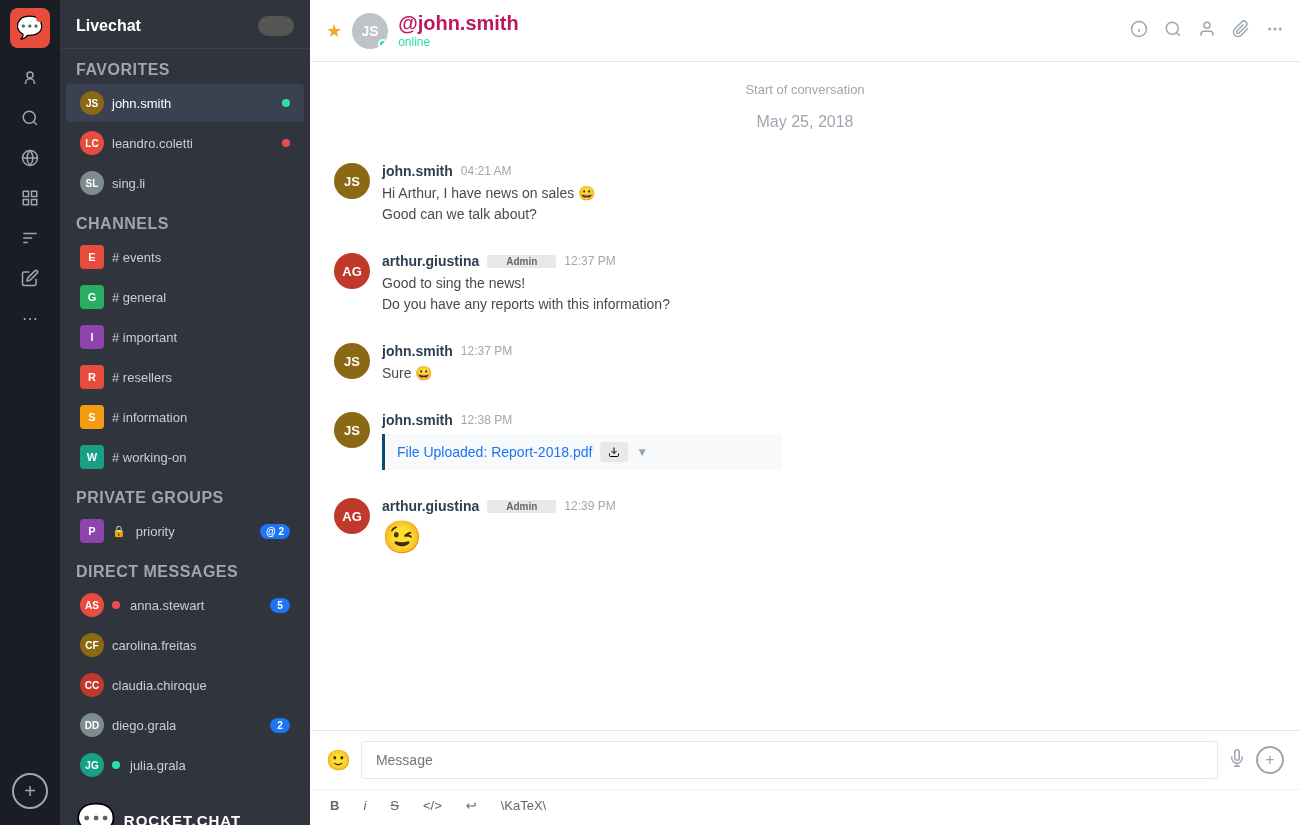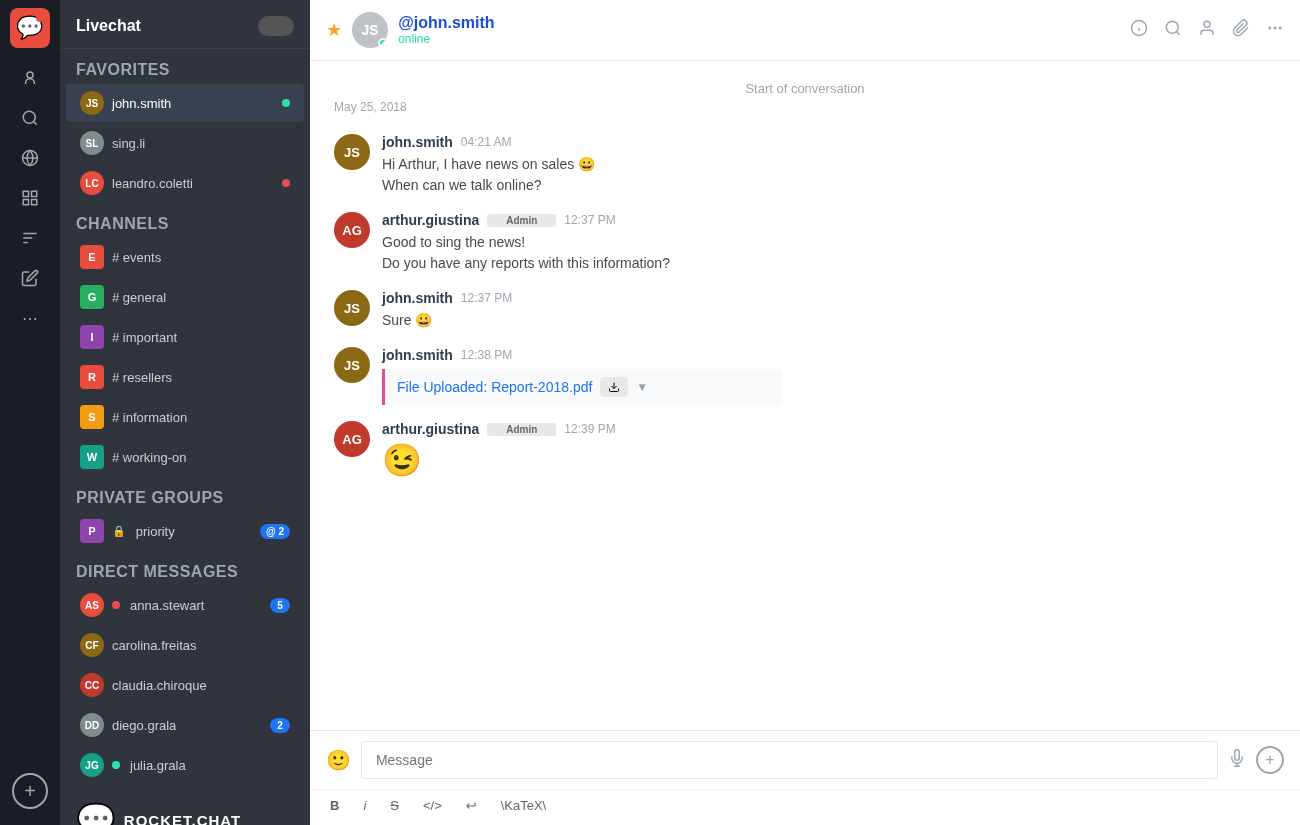--- a/index.html
+++ b/index.html
@@ -83,54 +83,54 @@
       display: flex; align-items: center; padding: 12px 16px; border-bottom: 1px solid #e8e8e8; gap: 10px; min-height: 56px;
     }
     .star-icon { color: #f5a623; font-size: 18px; cursor: pointer; }
     .header-avatar {
       width: 36px; height: 36px; border-radius: 50%; background: #bdc3c7; flex-shrink: 0; display: flex; align-items: center; justify-content: center; overflow: hidden; position: relative;
     }
     .header-avatar .status-dot {
       width: 10px; height: 10px; background: #2de0a5; border-radius: 50%; position: absolute; bottom: 0; right: 0; border: 2px solid #fff;
     }
     .header-info { flex: 1; }
-    .header-name { font-size: 16px; font-weight: 600; color: #1d4ed8; }
+    .header-name { font-size: 20px; font-weight: 600; color: #be185d; }
     .header-status { font-size: 12px; color: #2de0a5; }
     .header-actions { display: flex; align-items: center; gap: 16px; }
     .header-action-icon { color: #9ea7b0; font-size: 16px; cursor: pointer; }
 
     
     .chat-messages {
-      flex: 1; overflow-y: auto; padding: 20px 24px; display: flex; flex-direction: column; gap: 0;
+      flex: 1; overflow-y: auto; padding: 20px 24px; display: flex; flex-direction: column; gap: 12px;
     }
     .chat-messages::-webkit-scrollbar { width: 6px; }
     .chat-messages::-webkit-scrollbar-thumb { background: #ddd; border-radius: 3px; }
 
     .conversation-start {
       text-align: center; color: #9ea7b0; font-size: 13px; margin-bottom: 4px;
     }
     .conversation-date {
-      text-align: left; color: #9ea7b0; font-size: 12px; margin-bottom: 20px;
+      text-align: center; color: #9ea7b0; font-size: 16px; margin-bottom: 20px;
     }
 
     .message-group { display: flex; gap: 12px; margin-bottom: 16px; align-items: flex-start; }
     .msg-avatar {
       width: 36px; height: 36px; border-radius: 50%; background: #bdc3c7; flex-shrink: 0; overflow: hidden; display: flex; align-items: center; justify-content: center; font-size: 13px; font-weight: 600; color: #fff;
     }
     .msg-content { flex: 1; }
     .msg-header { display: flex; align-items: center; gap: 8px; margin-bottom: 4px; }
     .msg-name { font-size: 14px; font-weight: 600; color: #2c3e50; }
     .msg-time { font-size: 12px; color: #9ea7b0; }
     .admin-badge {
       background: #e8e8e8; color: #666; font-size: 10px; font-weight: 600; padding: 1px 19px; border-radius: 3px;
     }
     .msg-text { font-size: 14px; color: #4a4a4a; line-height: 1.5; }
 
     .file-upload-block {
-      display: flex; align-items: center; gap: 8px; border-left: 3px solid #ec4899;
+      display: flex; align-items: center; gap: 8px; border-left: 3px solid #0c4a6e;
       padding: 8px 12px; background: #f8f9fa; border-radius: 0 4px 4px 0; margin-top: 6px; max-width: 400px;
     }
     .file-name { color: #1d74f5; font-size: 14px; font-weight: 500; }
     .file-btn {
       background: #e8e8e8; border: none; border-radius: 4px; padding: 4px 8px; cursor: pointer; font-size: 12px; display: flex; align-items: center; gap: 4px;
     }
     .file-expand { color: #9ea7b0; cursor: pointer; font-size: 12px; }
 
     .emoji-large { font-size: 32px; }
 
@@ -218,27 +218,27 @@
   </div>
 
   <div class="section-label">Favorites</div>
 
   <div class="sidebar-item active">
     <div class="user-avatar avatar-brown">JS</div>
     <span class="item-name active-text">john.smith</span>
     <div class="online-dot dot-online"></div>
   </div>
   <div class="sidebar-item">
-    <div class="user-avatar" style="background:#7f8c8d;">SL</div>
-    <span class="item-name">sing.li</span>
-  </div>
-  <div class="sidebar-item">
     <div class="user-avatar" style="background:#e74c3c;">LC</div>
     <span class="item-name">leandro.coletti</span>
     <div class="online-dot dot-offline"></div>
+  </div>
+  <div class="sidebar-item">
+    <div class="user-avatar" style="background:#7f8c8d;">SL</div>
+    <span class="item-name">sing.li</span>
   </div>
 
   <div class="section-label">Channels</div>
 
   <div class="sidebar-item">
     <div class="channel-icon" style="background:#e74c3c;">E</div>
     <span class="item-name"># events</span>
   </div>
   <div class="sidebar-item">
     <div class="channel-icon" style="background:#27ae60;">G</div>
@@ -357,21 +357,21 @@
     <div class="conversation-date">May 25, 2018</div>
 
     <div class="message-group">
       <div class="msg-avatar avatar-brown">JS</div>
       <div class="msg-content">
         <div class="msg-header">
           <span class="msg-name">john.smith</span>
           <span class="msg-time">04:21 AM</span>
         </div>
         <div class="msg-text">Hi Arthur, I have news on sales 😀</div>
-        <div class="msg-text">When can we talk online?</div>
+        <div class="msg-text">Good can we talk about?</div>
       </div>
     </div>
 
     <div class="message-group">
       <div class="msg-avatar" style="background:#c0392b;">AG</div>
       <div class="msg-content">
         <div class="msg-header">
           <span class="msg-name">arthur.giustina</span>
           <span class="admin-badge">Admin</span>
           <span class="msg-time">12:37 PM</span>

